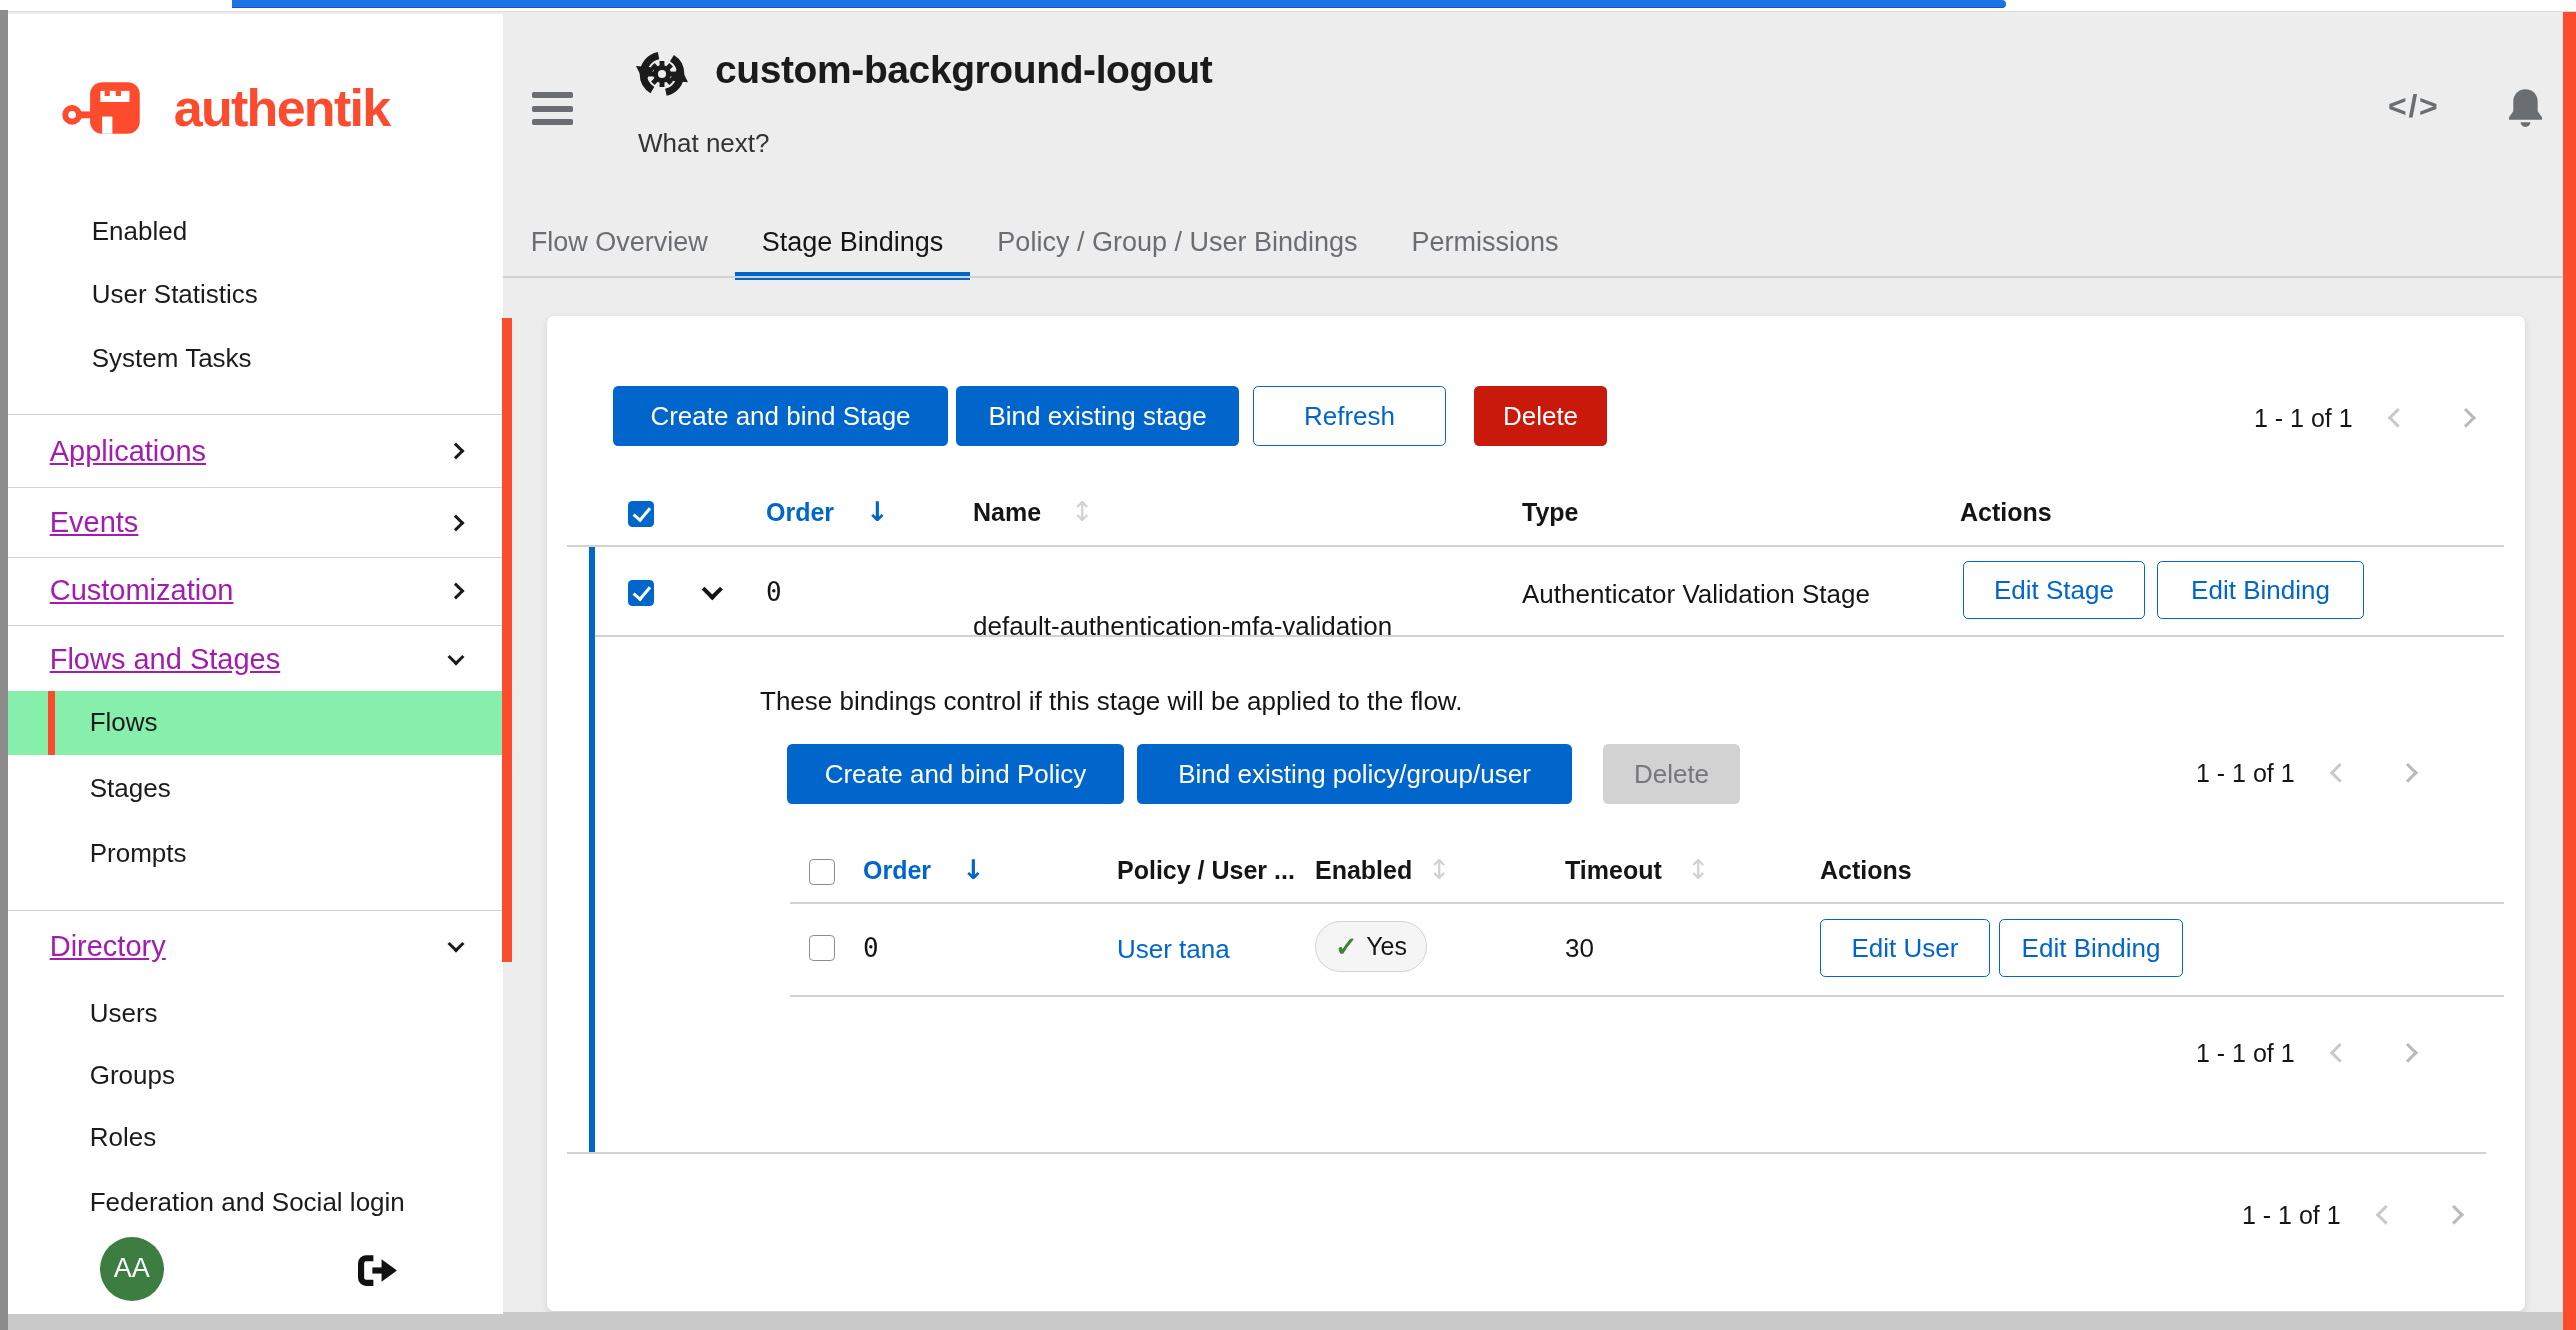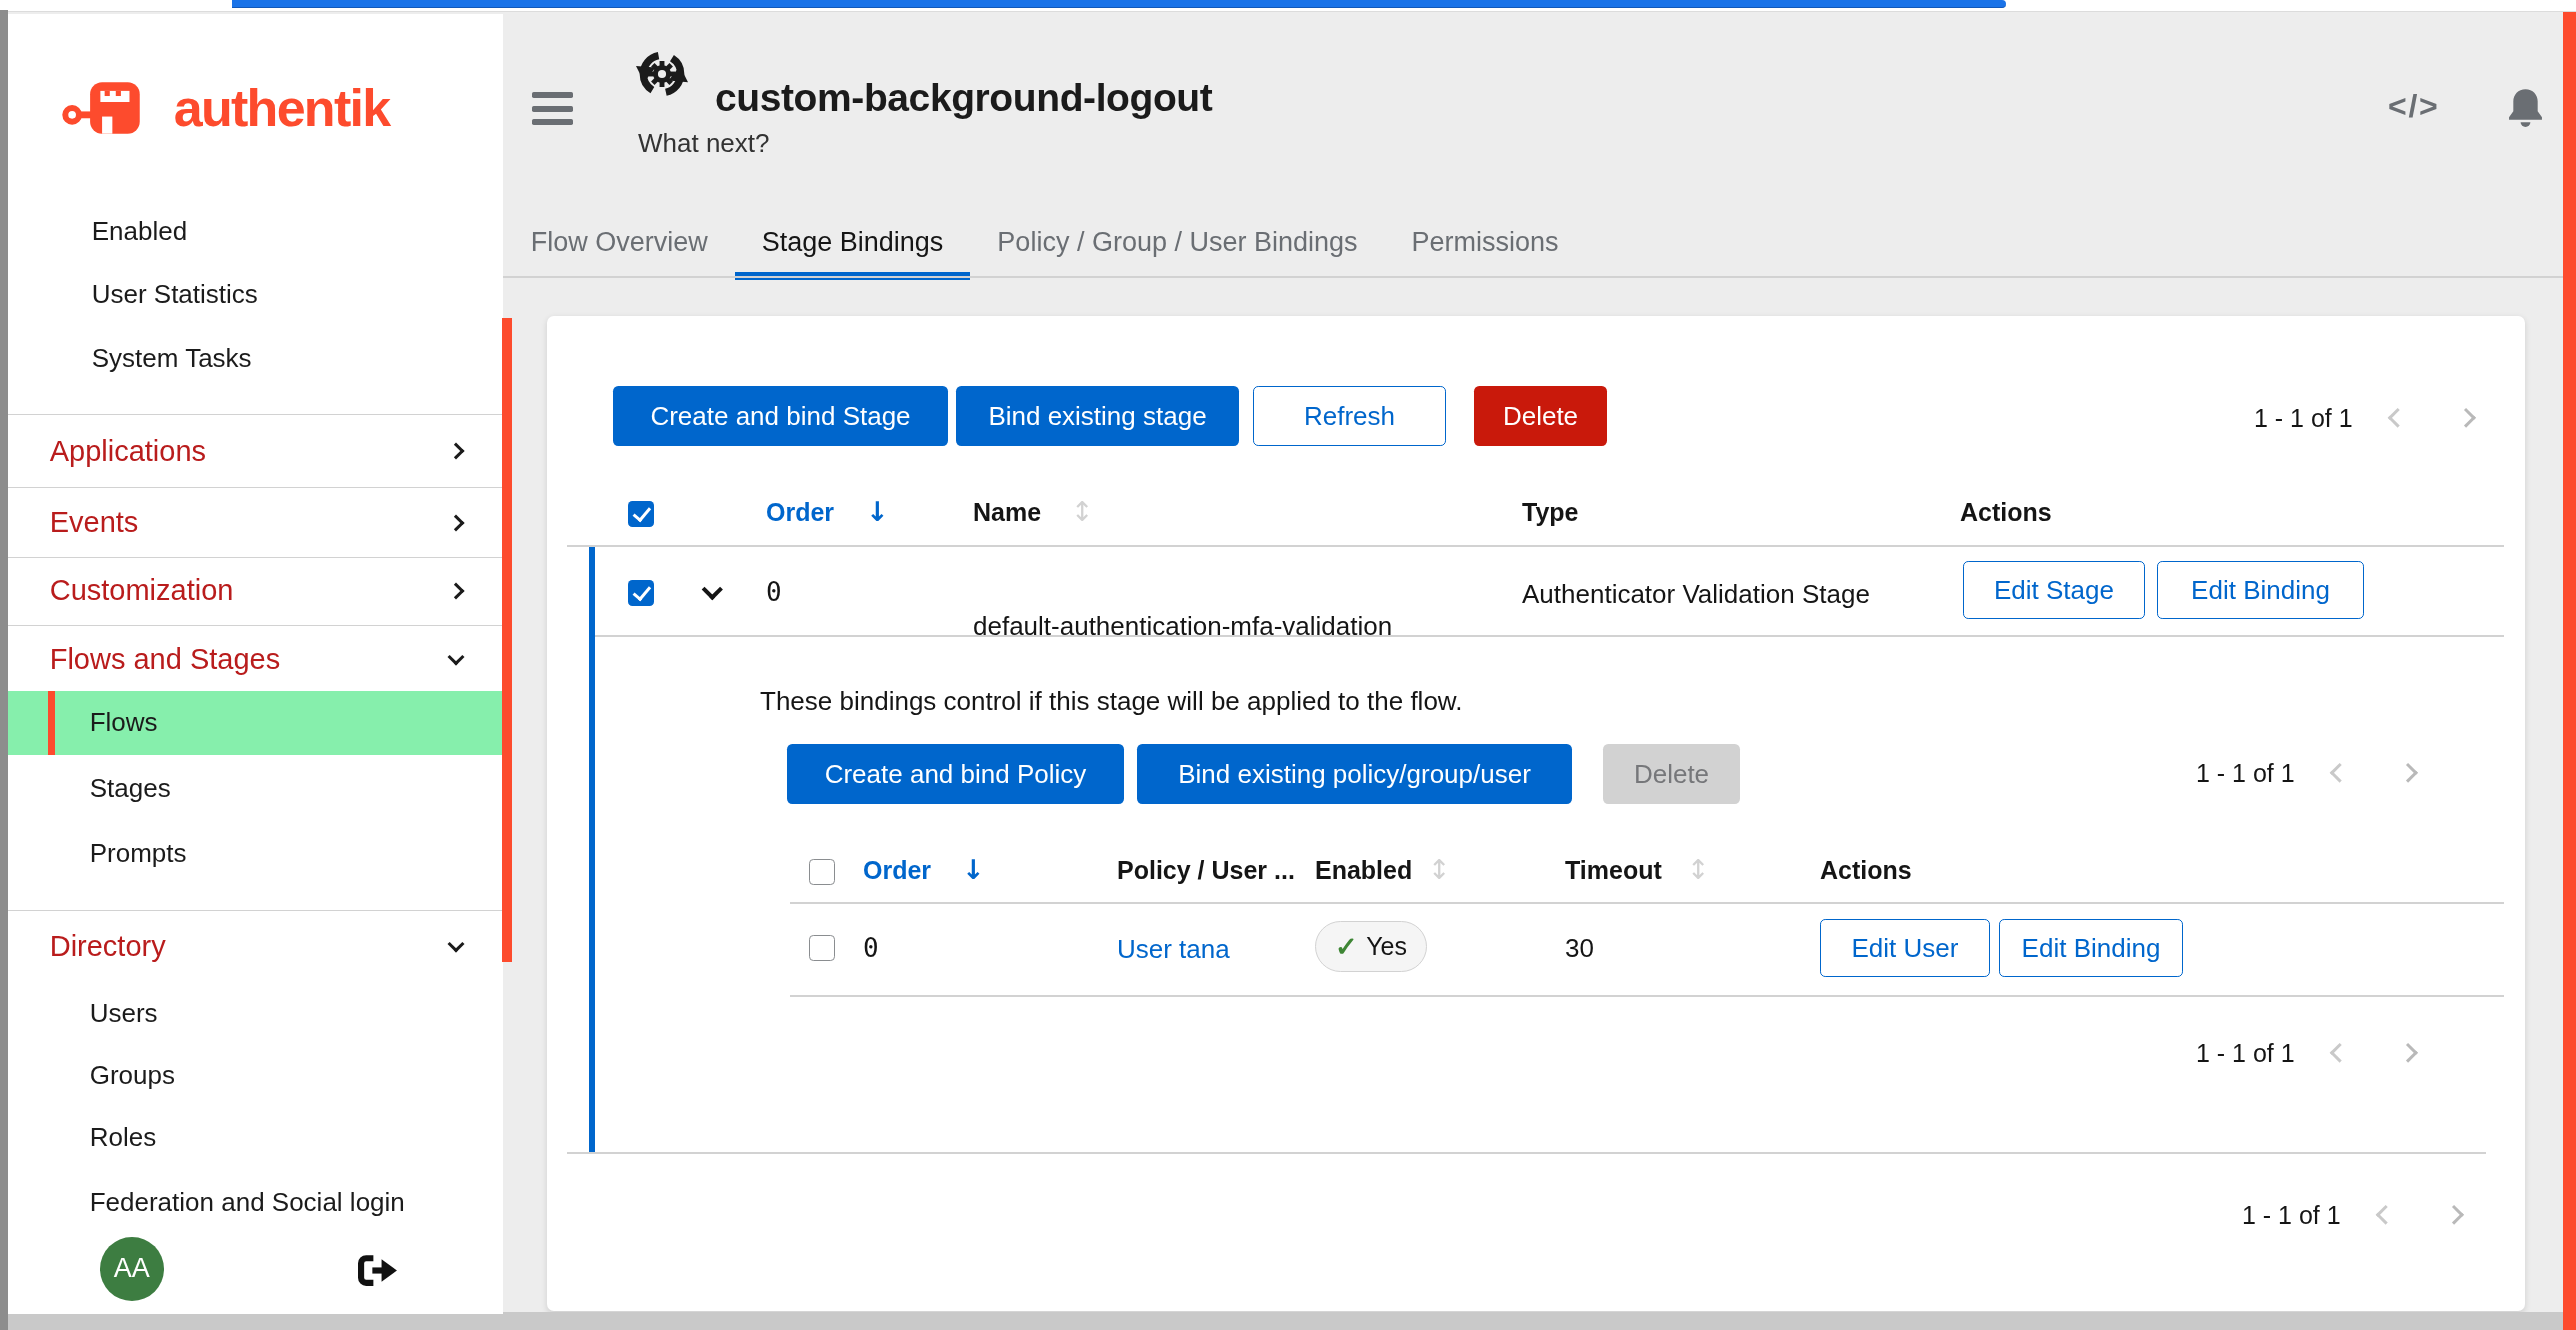--- a/index.html
+++ b/index.html
@@ -15,37 +15,37 @@
   .right-scrollbar { position:absolute; right:0; top:12px; width:13px; height:1319px; background:#fd4b2d; z-index:8; }
   .sidebar-scrollbar { position:absolute; left:502px; top:318px; width:10.3px; height:644px; background:#fd4b2d; z-index:5; }
 
   
   .sidebar { position:absolute; left:7.7px; top:13.7px; width:495px; height:1300px; background:#ffffff; z-index:3; }
   .logo { position:absolute; left:53px; top:62px; height:64px; display:flex; align-items:center; gap:12px; }
   .logo-word { font-size:52px; font-weight:700; color:#fd4b2d; letter-spacing:-1.7px; }
   .nav-item { position:absolute; left:0; width:100%; display:flex; align-items:center; font-size:26px; color:#1b1b1b; cursor:pointer; }
   .nav-item .lbl { padding-left:84px; }
   .nav-sub .lbl { padding-left:82px; }
-  .nav-section { position:absolute; left:0; width:100%; display:flex; align-items:center; font-size:29px; color:#b91c1c; cursor:pointer; }
+  .nav-section { position:absolute; left:0; width:100%; display:flex; align-items:center; font-size:29px; color:#a21caf; cursor:pointer;text-decoration:underline; }
   .nav-section .lbl { padding-left:42px; }
   .nav-divider { position:absolute; left:0; width:100%; height:1.7px; background:#d2d2d2; }
   .chev { display:inline-block; width:12px; height:12px; border-right:3.4px solid #1b1b1b; border-bottom:3.4px solid #1b1b1b; margin-left:auto; margin-right:41px; }
   .chev.right { transform:rotate(-45deg); }
   .chev.down  { transform:rotate(45deg); margin-top:-5.2px; }
   .active-sub { background:#86efac; }
   .active-bar { position:absolute; left:40px; top:0; width:7.7px; height:100%; background:#fd4b2d; }
   .avatar { position:absolute; left:92px; top:1223px; width:64px; height:64px; border-radius:50%; background:#3d7d41; color:#fff; display:flex; align-items:center; justify-content:center; font-size:27px; }
   .logout { position:absolute; left:350px; top:1240px; cursor:pointer; }
 
   
   .main { position:absolute; left:502px; top:12px; width:2061px; height:1300px; background:#ededed; z-index:1; }
   .hamburger { position:absolute; left:30px; top:80px; width:41px; cursor:pointer; }
   .hamburger div { height:6px; background:#6a6e73; margin-bottom:7.7px; border-radius:1.7px; }
   .flow-icon { position:absolute; left:134px; top:36px; }
-  .page-title { position:absolute; left:213px; top:64px; font-size:39px; font-weight:600; color:#1b1b1b; letter-spacing:-0.4px; }
+  .page-title { position:absolute; left:213px; top:36px; font-size:39px; font-weight:600; color:#1b1b1b; letter-spacing:-0.4px; }
   .page-sub { position:absolute; left:136px; top:116px; font-size:26px; color:#333; }
   .code-icon { position:absolute; left:1886px; top:76px; font-size:32px; font-weight:700; color:#6a6e73; letter-spacing:1.7px; cursor:pointer; }
   .bell-icon { position:absolute; left:2004px; top:74px; cursor:pointer; }
 
   .tabs { position:absolute; left:1.7px; top:194px; height:72px; display:flex; align-items:center; }
   .tab { position:relative; height:72px; display:flex; align-items:center; padding:0 27px; font-size:27px; color:#6a6e73; cursor:pointer; }
   .tab.active { color:#151515; font-weight:500; }
   .tab.active::after { content:''; position:absolute; left:0; right:0; bottom:-1.7px; height:7.7px; background:#0066cc; }
   .tabs-divider { position:absolute; left:0; top:264px; width:2061px; height:1.7px; background:#d2d2d2; }
 

